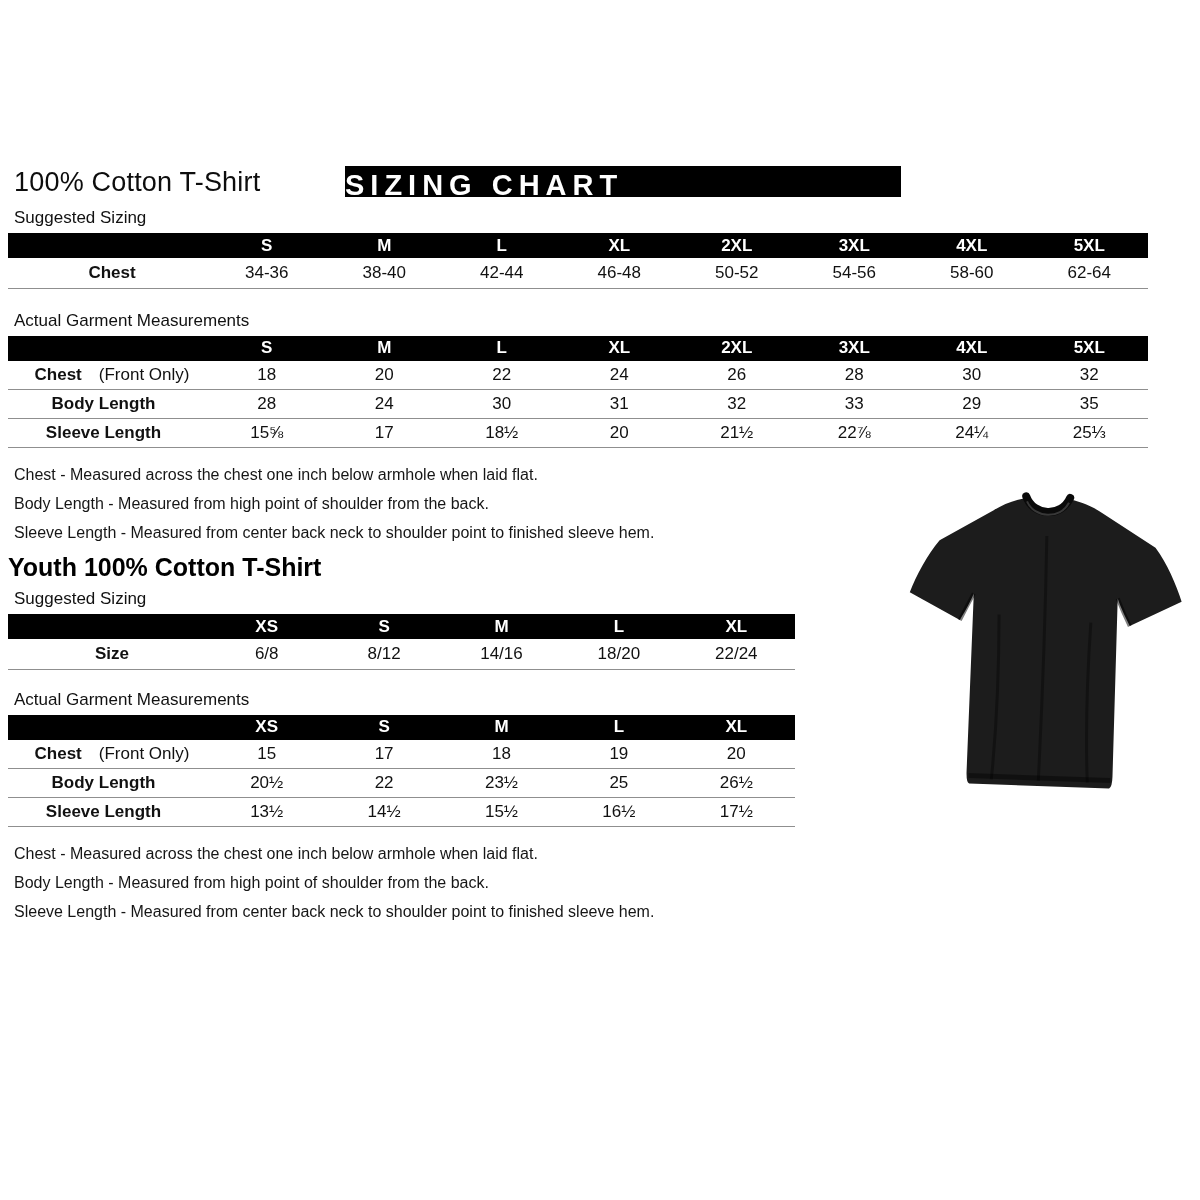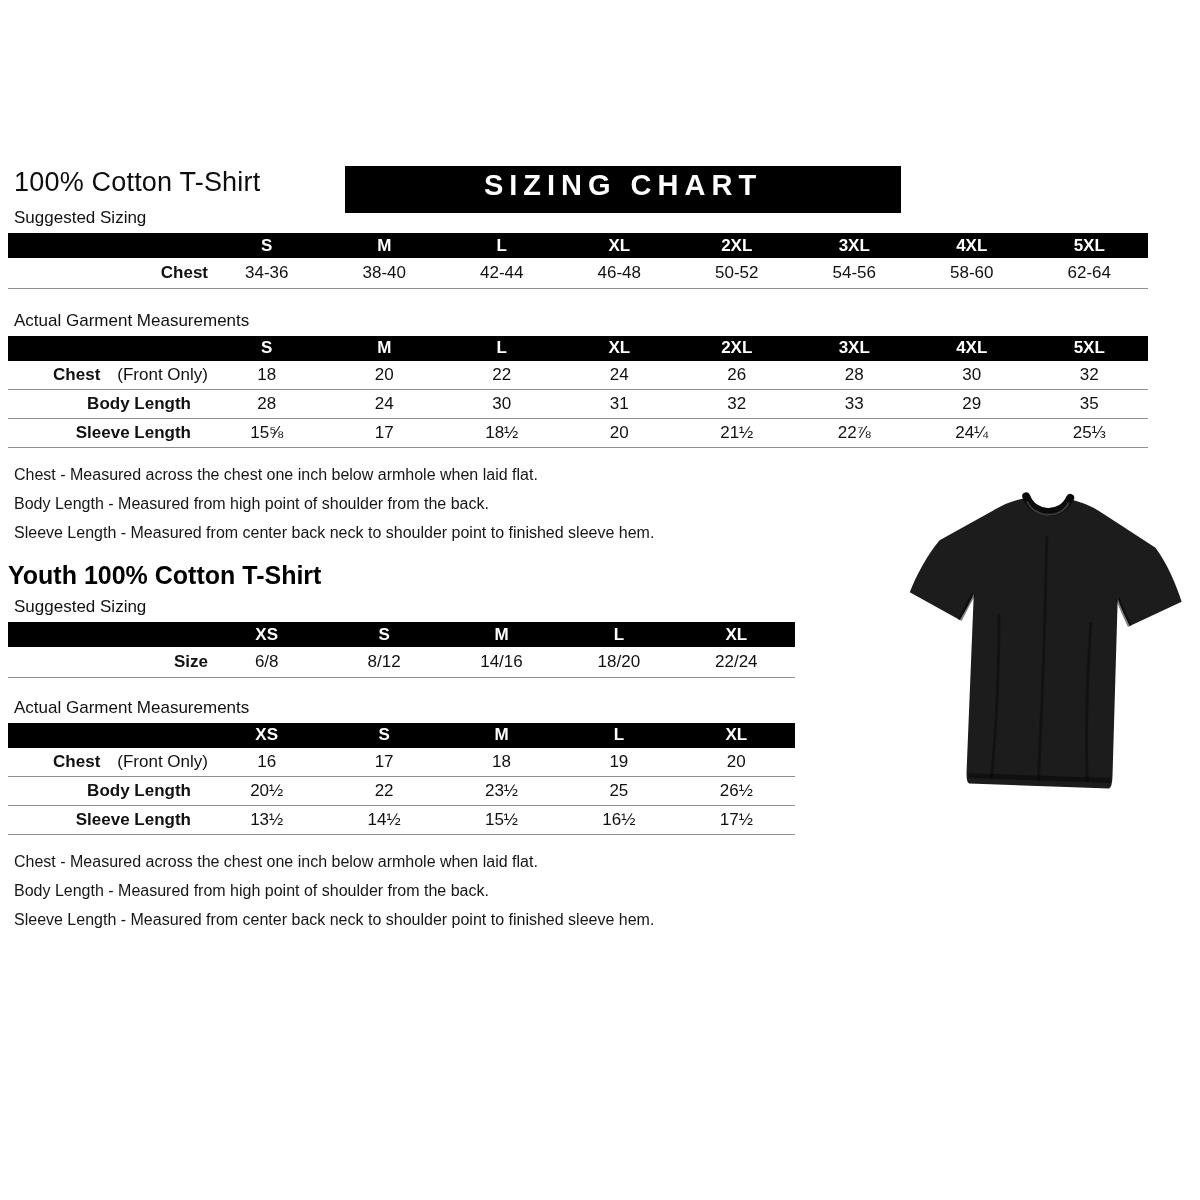--- a/index.html
+++ b/index.html
@@ -13,27 +13,27 @@
   }
   .page { position: relative; width: 1200px; height: 1200px; padding: 166px 0 0 8px; }
 
   .title {
     margin: 0 6px 0 6px;
     font-size: 27px; font-weight: 400; line-height: 32px;
     color: #0d0d0d; letter-spacing: 0.2px;
   }
   .banner {
     position: absolute; left: 345px; top: 166px;
-    width: 556px; height: 47px;
+    width: 556px; height: 31px;
     background: #000; color: #fff;
     font-size: 29px; font-weight: 700; letter-spacing: 6px;
-    text-align: center; line-height: 39px;
+    text-align: left; line-height: 39px;
   }
   .youth-title {
-    margin: 14px 0 0 0;
+    margin: 6px 0 0 0;
     font-size: 25px; font-weight: 700; line-height: 28px; color: #000;
   }
   .section-label { margin: 10px 0 0 6px; font-size: 17px; line-height: 20px; color: #111; }
   .section-label.tight { margin-top: 8px; }
   .section-label.gap { margin-top: 22px; }
   .section-label.gap2 { margin-top: 20px; }
 
   table.size-table { border-collapse: collapse; table-layout: fixed; margin-top: 5px; }
   table.size-table.adult { width: 1140px; }
   table.size-table.youth { width: 787px; }
@@ -41,21 +41,21 @@
     background: #000; color: #fff;
     font-weight: 700; font-size: 17px;
     height: 25px; padding: 0; text-align: center;
   }
   .size-table td {
     font-size: 17px; color: #111;
     height: 29px; padding: 0; text-align: center;
     border-bottom: 1px solid #8f8f8f;
   }
   table.size-table.sug td { height: 30px; }
-  .size-table td.lbl { text-align: right; padding-left: 8px; font-weight: 700; }
+  .size-table td.lbl { text-align: center; padding-left: 8px; font-weight: 700; }
   .size-table .suffix { font-weight: 400; margin-left: 17px; }
   col.c-label { width: 200px; }
 
   .notes { margin: 12px 0 0 6px; }
   .note { font-size: 16px; color: #161616; line-height: 29px; }
 
   .tshirt { position: absolute; left: 893px; top: 476px; width: 300px; height: 338px; }
 </style>
 </head>
 <body>
@@ -207,21 +207,21 @@
         <th>XS</th>
         <th>S</th>
         <th>M</th>
         <th>L</th>
         <th>XL</th>
       </tr>
     </thead>
     <tbody>
       <tr>
         <td class="lbl"><span>Chest</span><span class="suffix">(Front Only)</span></td>
-        <td>16</td>
+        <td>15</td>
         <td>17</td>
         <td>18</td>
         <td>19</td>
         <td>20</td>
       </tr>
       <tr>
         <td class="lbl"><span>Body Length</span><span class="suffix"></span></td>
         <td>20½</td>
         <td>22</td>
         <td>23½</td>

